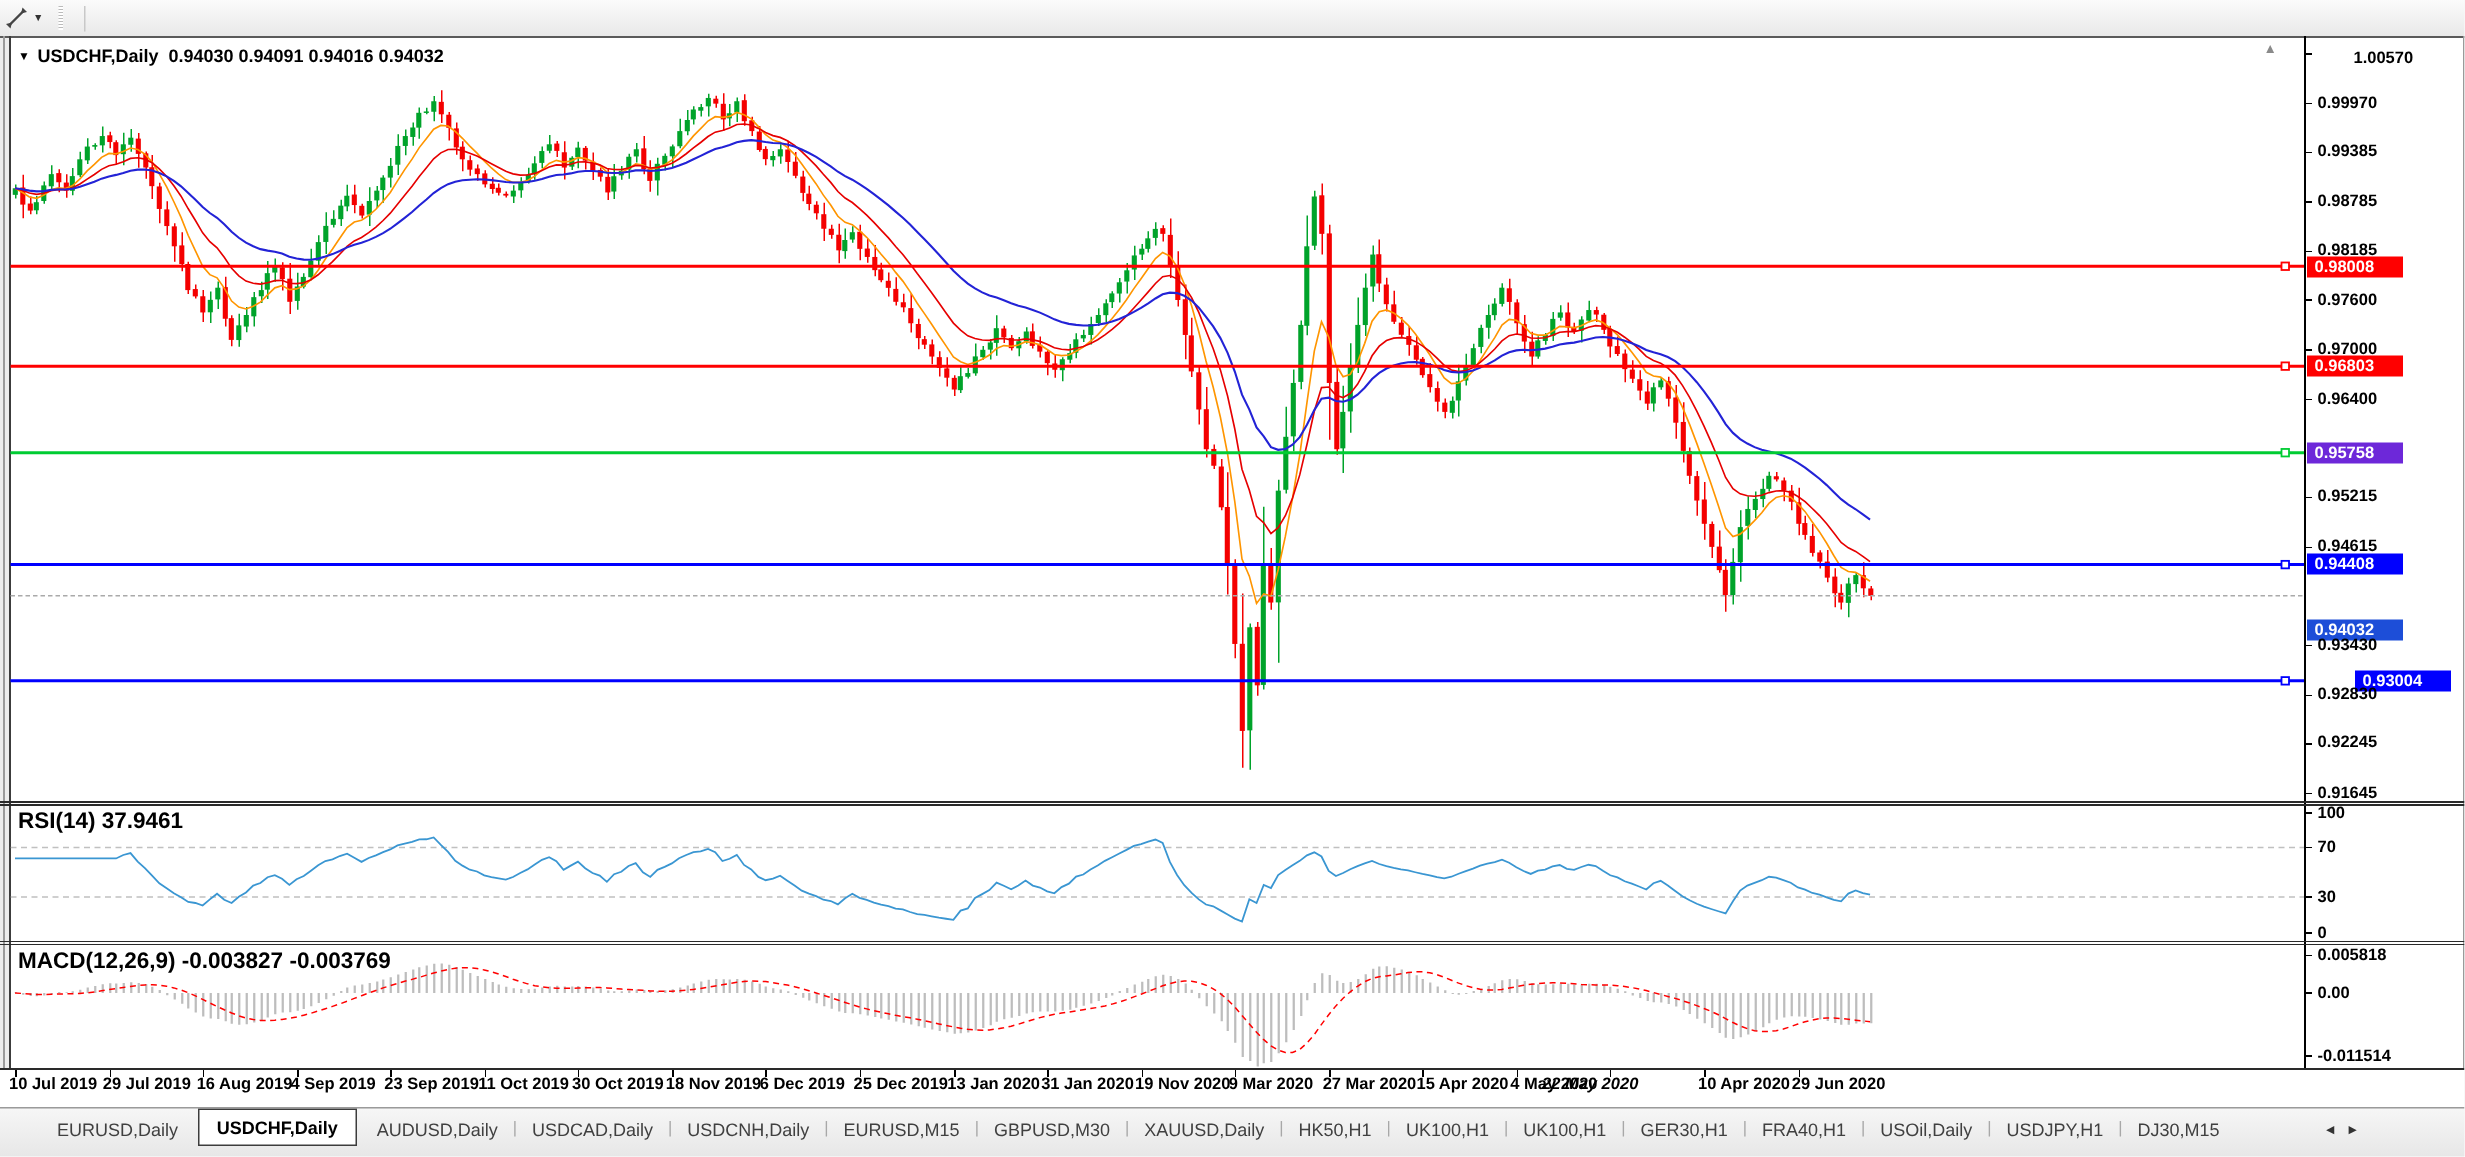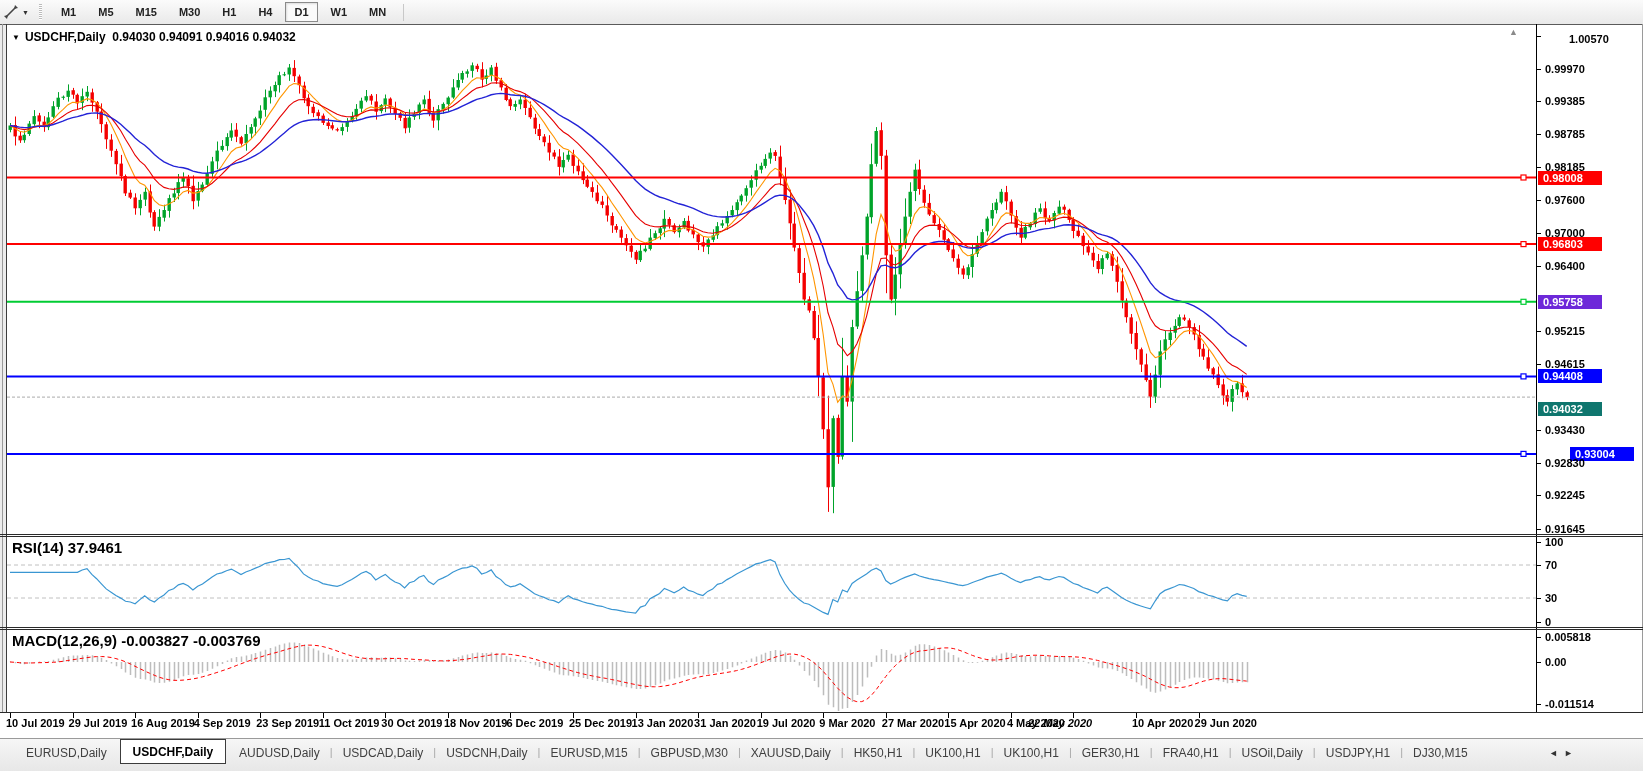--- a/index.html
+++ b/index.html
@@ -26,52 +26,41 @@
   .ind-label { position:absolute; left:12px; font-size:15px; font-weight:bold; color:#000; white-space:nowrap; }
   .axis-label { position:absolute; left:1545px; font-size:11px; font-weight:bold; color:#000; line-height:11px; white-space:nowrap; }
   .badge { position:absolute; left:1538px; width:64px; height:14px; font-size:11px; font-weight:bold;
     color:#fff; line-height:14px; padding-left:5px; white-space:nowrap; }
   .date-label { position:absolute; top:717px; font-size:11px; font-weight:bold; color:#000; white-space:nowrap; }
   .scroll-up { position:absolute; left:1509px; top:27px; font-size:9px; color:#8a8a8a; }
 
   
   #tabbar { position:absolute; left:0; top:738px; width:1643px; height:33px;
     background:linear-gradient(#f6f6f6,#e7e7e7); border-top:1px solid #9a9a9a;
-    display:flex; align-items:flex-start; padding-left:16px; }
+    display:flex; align-items:flex-start; padding-left:28px; }
   .tab { font-size:12px; color:#404040; padding:4px 10px 3px; margin-top:3px; white-space:nowrap; cursor:default; }
   .tab.active { background:#fff; border:1px solid #3c3c3c; font-weight:bold; color:#000; margin-top:0; padding:5px 12px 4px; }
   .tab-sep { color:#a8a8a8; margin-top:7px; font-size:11px; }
   .tab-arrows { position:absolute; left:1549px; top:748px; font-size:9px; color:#333; letter-spacing:6px; }
 </style>
 </head>
 <body>
 
 <div id="toolbar">
   <div class="toolgroup">
     <span class="tool-icon-wrap">
       <svg width="16" height="16" viewBox="0 0 16 16">
         <path d="M3 13 L13 3" stroke="#444" stroke-width="1.6" fill="none"></path>
         <path d="M12 1 L15 4 L11 5 Z" fill="#444"></path>
         <path d="M1 12 L5 11 L4 15 Z" fill="#444"></path>
       </svg>
       <span class="dd-arrow">▼</span>
     </span>
     <span class="grip"></span>
   </div>
-  <div class="toolgroup" id="tf-buttons">
-      <button class="tf-btn">M1</button>
-      <button class="tf-btn">M5</button>
-      <button class="tf-btn">M15</button>
-      <button class="tf-btn">M30</button>
-      <button class="tf-btn">H1</button>
-      <button class="tf-btn">H4</button>
-      <button class="tf-btn active">D1</button>
-      <button class="tf-btn">W1</button>
-      <button class="tf-btn">MN</button>
-    </div>
   <span class="toolbar-sep"></span>
 </div>
 
 <svg id="chart-svg" width="1643" height="771" viewBox="0 0 1643 771" style="position:absolute;left:0;top:0;">
     <rect x="0" y="24" width="1643" height="714" fill="#ffffff"></rect>
     <rect x="0" y="24" width="6" height="688" fill="#ececec"></rect>
     <line x1="0" y1="24.5" x2="1643" y2="24.5" stroke="#5a5a5a" stroke-width="1" shape-rendering="crispEdges"></line>
     <line x1="2.5" y1="24" x2="2.5" y2="712" stroke="#9a9a9a" shape-rendering="crispEdges"></line>
     <line x1="6.5" y1="24" x2="6.5" y2="712" stroke="#3c3c3c" shape-rendering="crispEdges"></line>
     <line x1="1642.5" y1="24" x2="1642.5" y2="712" stroke="#9a9a9a" shape-rendering="crispEdges"></line>
@@ -426,21 +415,21 @@
   </div>
   <div class="ind-label" style="top:539px;">RSI(14) 37.9461</div>
   <div class="ind-label" style="top:632px;">MACD(12,26,9) -0.003827 -0.003769</div>
   <div class="scroll-up">▲</div>
   <div id="gen-labels">
       <div class="badge" style="top: 170.52px; background: rgb(255, 0, 0);">0.98008</div>
       <div class="badge" style="top: 237.082px; background: rgb(255, 0, 0);">0.96803</div>
       <div class="badge" style="top: 294.806px; background: #6d28d9;">0.95758</div>
       <div class="badge" style="top: 369.377px; background: rgb(0, 0, 255);">0.94408</div>
       <div class="badge" style="top: 446.931px; background: rgb(0, 0, 255); margin-left: 32px;">0.93004</div>
-      <div class="badge" style="top: 402px; background: #0f766e;">0.94032</div>
+      <div class="badge" style="top: 413px; background: #1d4ed8;">0.94032</div>
       <div class="axis-label" style="top: 34px; margin-left: 24px;">1.00570</div>
       <div class="axis-label" style="top: 63.6429px;">0.99970</div>
       <div class="axis-label" style="top: 95.9571px;">0.99385</div>
       <div class="axis-label" style="top: 129.1px;">0.98785</div>
       <div class="axis-label" style="top: 162.243px;">0.98185</div>
       <div class="axis-label" style="top: 194.557px;">0.97600</div>
       <div class="axis-label" style="top: 227.7px;">0.97000</div>
       <div class="axis-label" style="top: 260.843px;">0.96400</div>
       <div class="axis-label" style="top: 326.3px;">0.95215</div>
       <div class="axis-label" style="top: 359.443px;">0.94615</div>
@@ -460,21 +449,21 @@
       <div class="date-label" style="left: 131.112px;">16 Aug 2019</div>
       <div class="date-label" style="left: 193.668px;">4 Sep 2019</div>
       <div class="date-label" style="left: 256.224px;">23 Sep 2019</div>
       <div class="date-label" style="left: 318.78px;">11 Oct 2019</div>
       <div class="date-label" style="left: 381.336px;">30 Oct 2019</div>
       <div class="date-label" style="left: 443.892px;">18 Nov 2019</div>
       <div class="date-label" style="left: 506.448px;">6 Dec 2019</div>
       <div class="date-label" style="left: 569.004px;">25 Dec 2019</div>
       <div class="date-label" style="left: 631.56px;">13 Jan 2020</div>
       <div class="date-label" style="left: 694.116px;">31 Jan 2020</div>
-      <div class="date-label" style="left: 756.672px;">19 Jul 2020</div>
+      <div class="date-label" style="left: 756.672px;">19 Nov 2020</div>
       <div class="date-label" style="left: 819.228px;">9 Mar 2020</div>
       <div class="date-label" style="left: 881.784px;">27 Mar 2020</div>
       <div class="date-label" style="left: 944.34px;">15 Apr 2020</div>
       <div class="date-label" style="left: 1006.9px;">4 May 2020</div>
       <div class="date-label" style="left: 1028px; font-style: italic;">22 May 2020</div>
       <div class="date-label" style="left: 1132.01px;">10 Apr 2020</div>
       <div class="date-label" style="left: 1194.56px;">29 Jun 2020</div>
     </div>
 </div>
 

